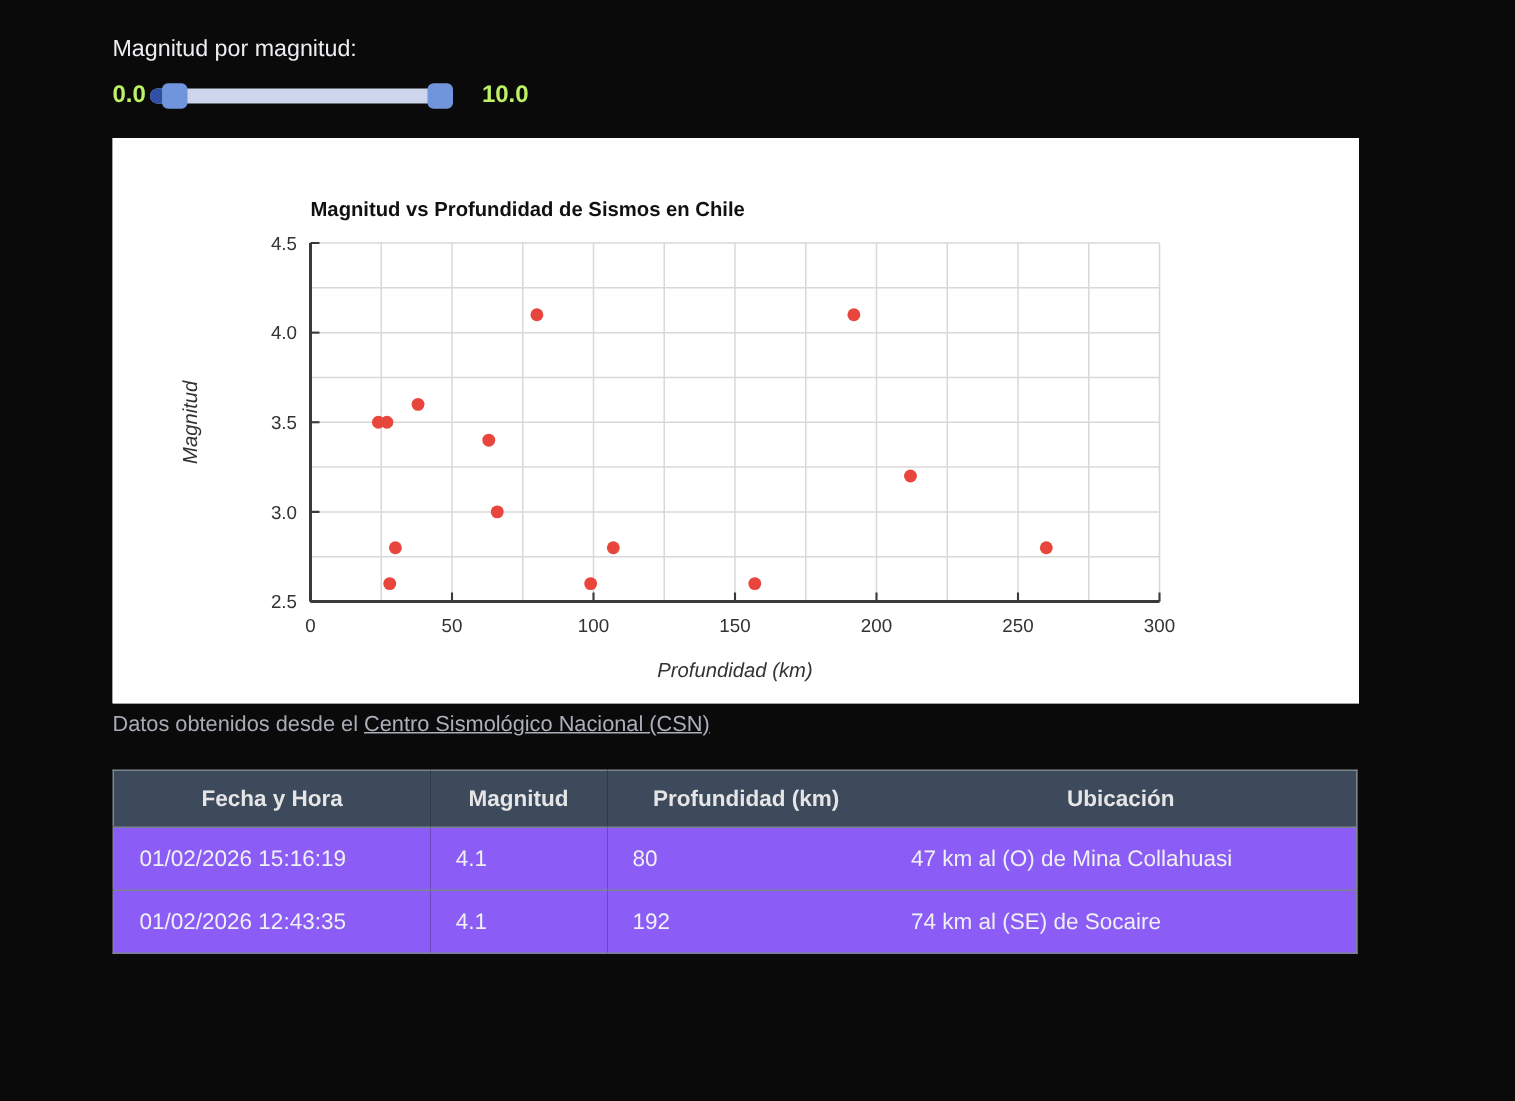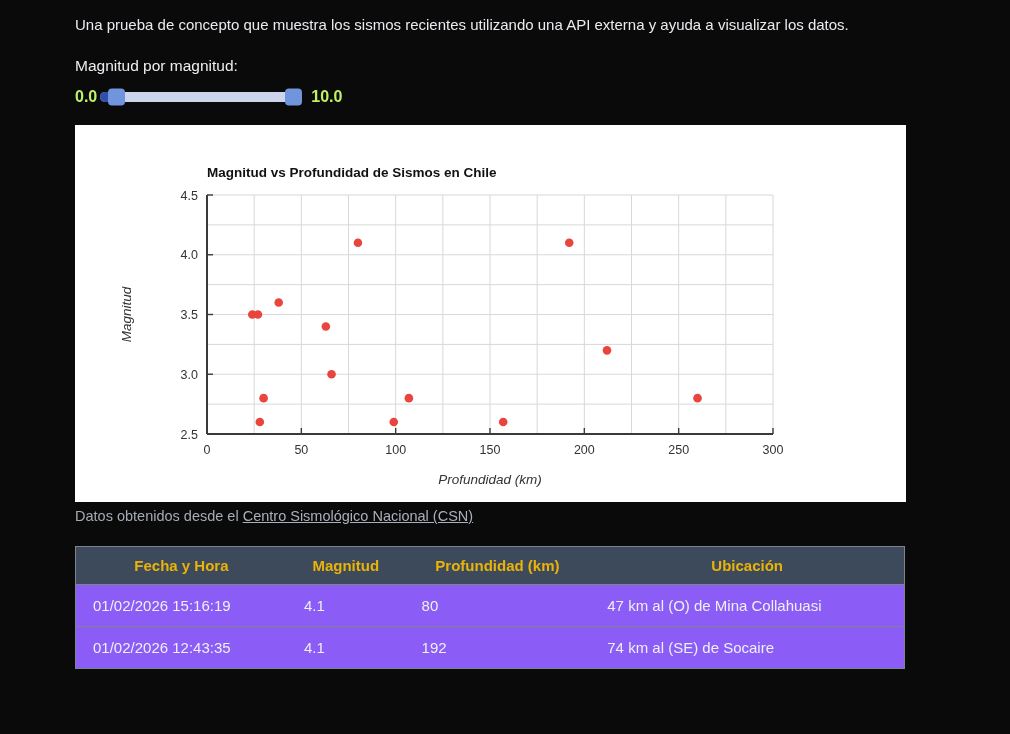--- a/index.html
+++ b/index.html
@@ -38,21 +38,21 @@
     display: flex;
     align-items: center;
     height: 20px;
   }
   .slider-value {
     font-size: 16px;
     font-weight: 700;
     color: #bef264;
   }
   .slider-value.min { margin-right: 3px; }
-  .slider-value.max { margin-left: 9px; }
+  .slider-value.max { margin-left: 19px; }
   .slider-track {
     position: relative;
     width: 202px;
     height: 10px;
     background: #cdd5ec;
     border-radius: 5px;
   }
   .slider-track-outer {
     position: absolute;
     left: 0; top: 0;
@@ -89,39 +89,38 @@
   table.quake-table {
     margin-top: 22px;
     width: 830px;
     border-collapse: collapse;
     font-size: 15px;
     color: #eef0f3;
     border: 1px solid #7e848d;
   }
   table.quake-table th {
     background: #3d4a5c;
-    color: #eab308;
+    color: #e5e5e5;
     font-weight: 700;
     text-align: center;
     padding: 10px 8px;
   }
   table.quake-table td {
     background: #8b5cf6;
     text-align: left;
     padding: 12px 10px 12px 17px;
     border-top: 1px solid #7e848d;
   }
 </style>
 </head>
 <body>
 
 <div class="container">
 
 
-  <p class="subtitle">Una prueba de concepto que muestra los sismos recientes utilizando una API externa y ayuda a visualizar los datos.</p>
 
   <p class="filter-label">Magnitud por magnitud:</p>
 
   <div class="slider-row">
     <span class="slider-value min">0.0</span>
     <div class="slider-track">
       <div class="slider-track-outer"></div>
       <div class="slider-handle" id="handle-min" style="left: 8px;"></div>
       <div class="slider-handle" id="handle-max" style="left: 185px;"></div>
     </div>

